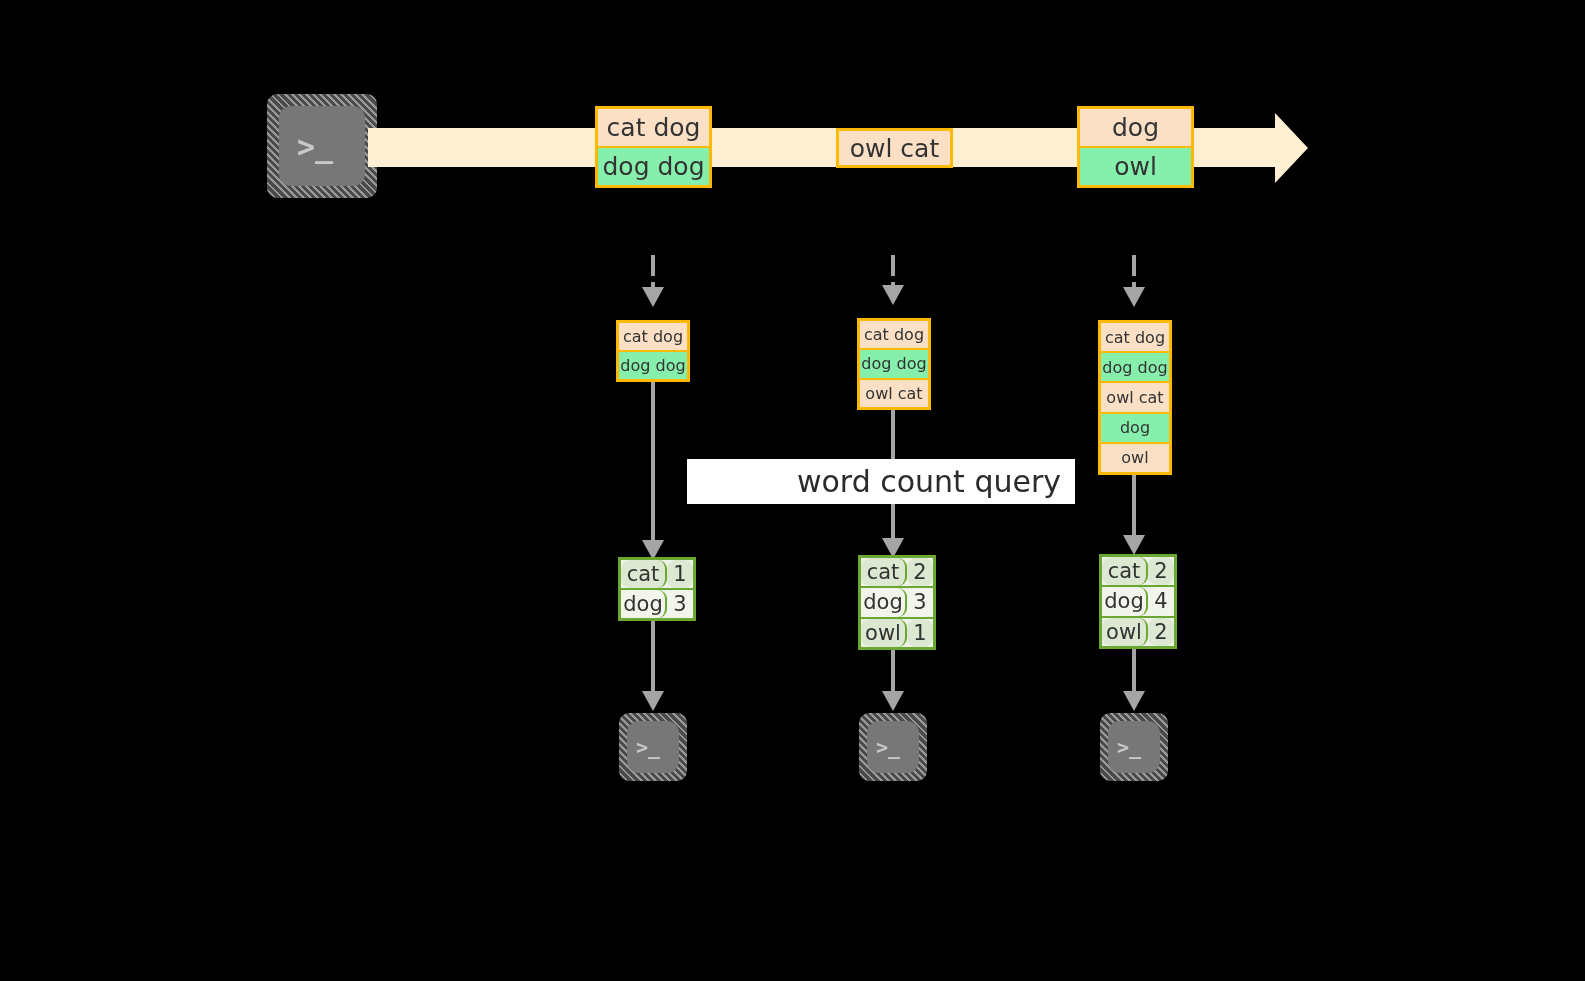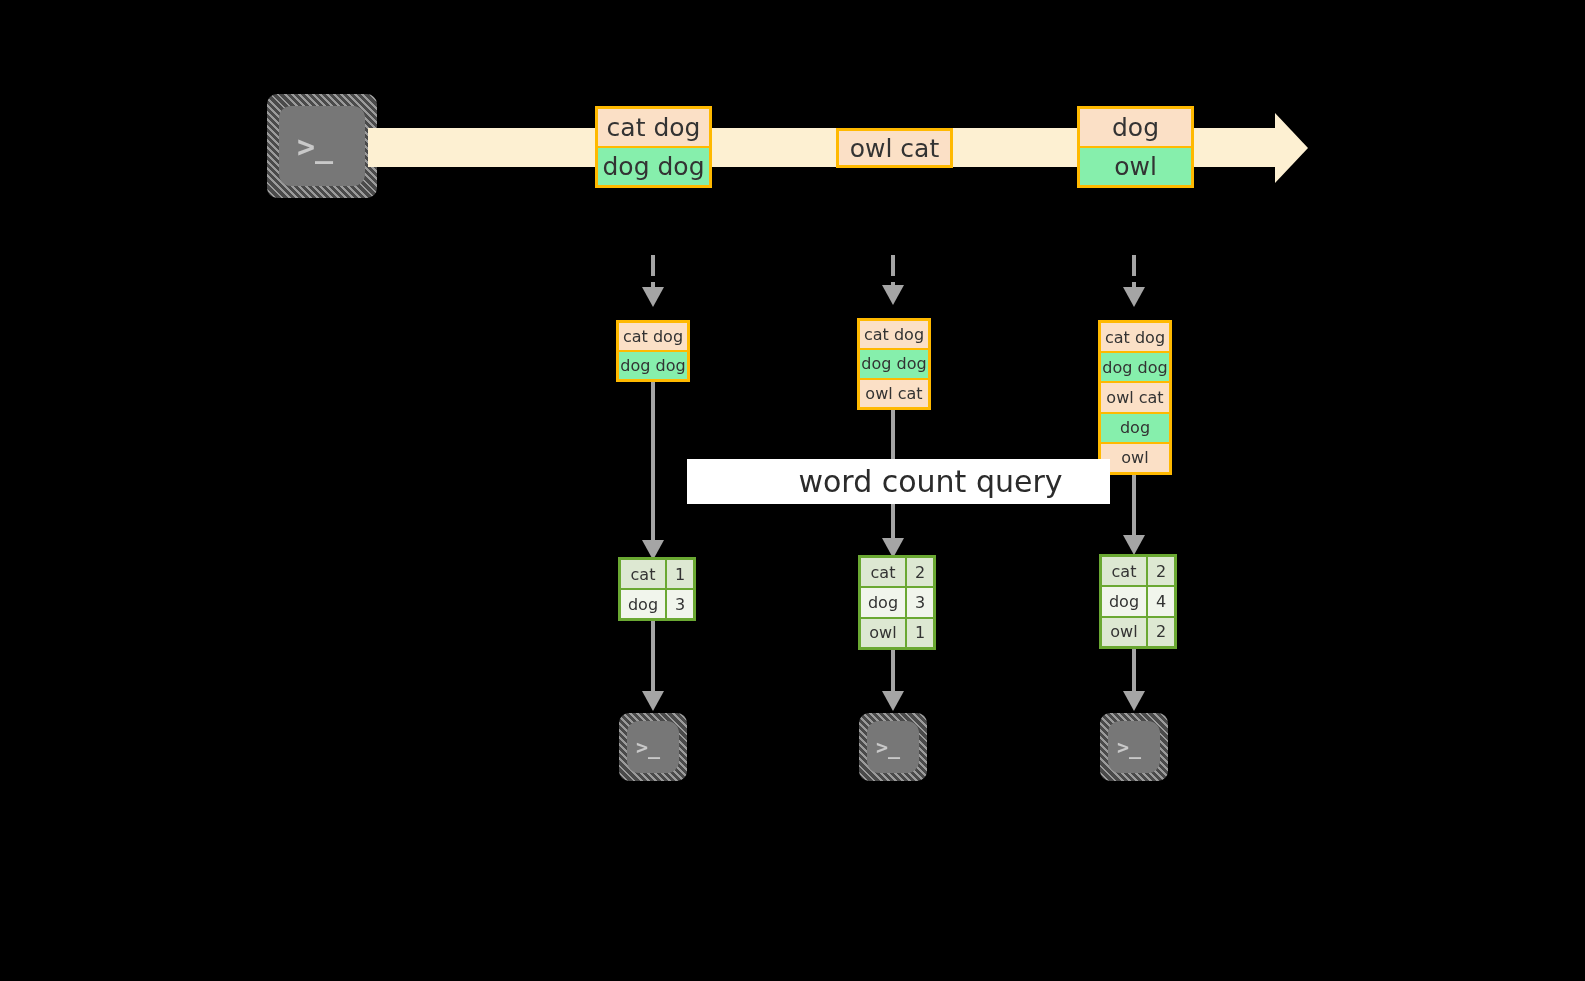--- a/index.html
+++ b/index.html
@@ -100,22 +100,23 @@
     flex: 1 1 auto;
     display: flex;
     border-bottom: 2px solid #6aa832;
   }
   .res-row:last-child { border-bottom: none; }
   .res-word, .res-count {
     box-sizing: border-box;
     display: flex;
     align-items: center;
     justify-content: center;
-    font-size: 16px;
+    font-size: 21px;
     color: #333333;
+    border-radius: 9px;
   }
   .res-word {
     width: 46px;
     border-right: 2px solid #6aa832;
   }
   .res-count { width: 26px; }
   .res-row.shade-a .res-word,
   .res-row.shade-a .res-count { background: #dde8d2; }
   .res-row.shade-b .res-word,
   .res-row.shade-b .res-count { background: #f1f5ec; }
@@ -287,17 +288,17 @@
 
   <div class="line-solid" style="left:1132px; top:649px; height:44px;"></div>
   <div class="arrowhead-down" style="left:1123px; top:691px;"></div>
 
   <div class="terminal" style="left:1100px; top:713px; width:68px; height:68px;">
     <div class="hatch"></div>
     <div class="face" style="left:8px; top:8px; right:8px; bottom:8px;"></div>
     <div class="glyph" style="left:17px; top:24px; font-size:20px;">&gt;_</div>
   </div>
 
-  <div class="query-banner" style="left:687px; top:459px; width:423px; height:45px;">
+  <div class="query-banner" style="left:687px; top:459px; width:356px; height:45px;padding-left:32px;">
     <span>word count query</span>
   </div>
 
 </div>
 
 </body></html>

